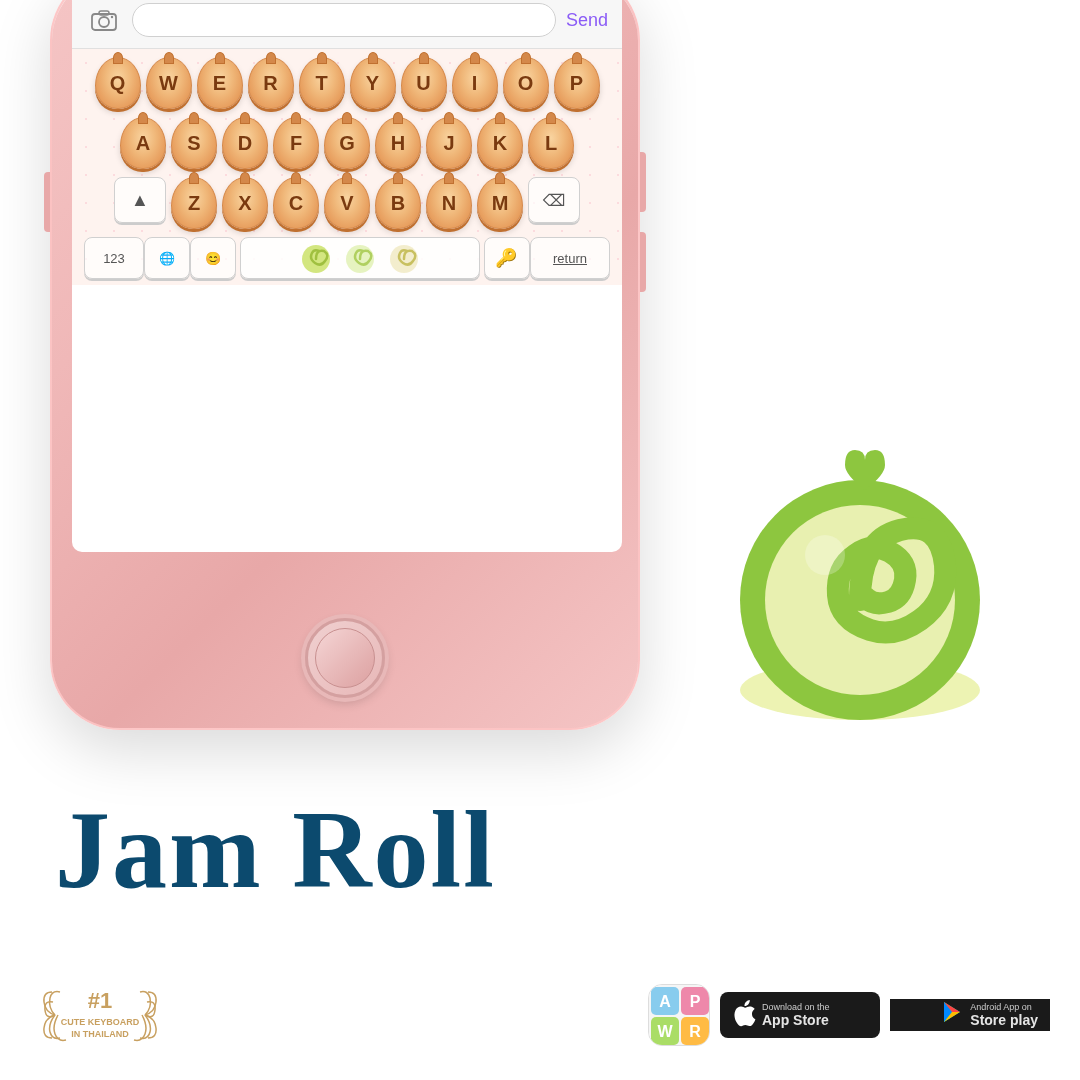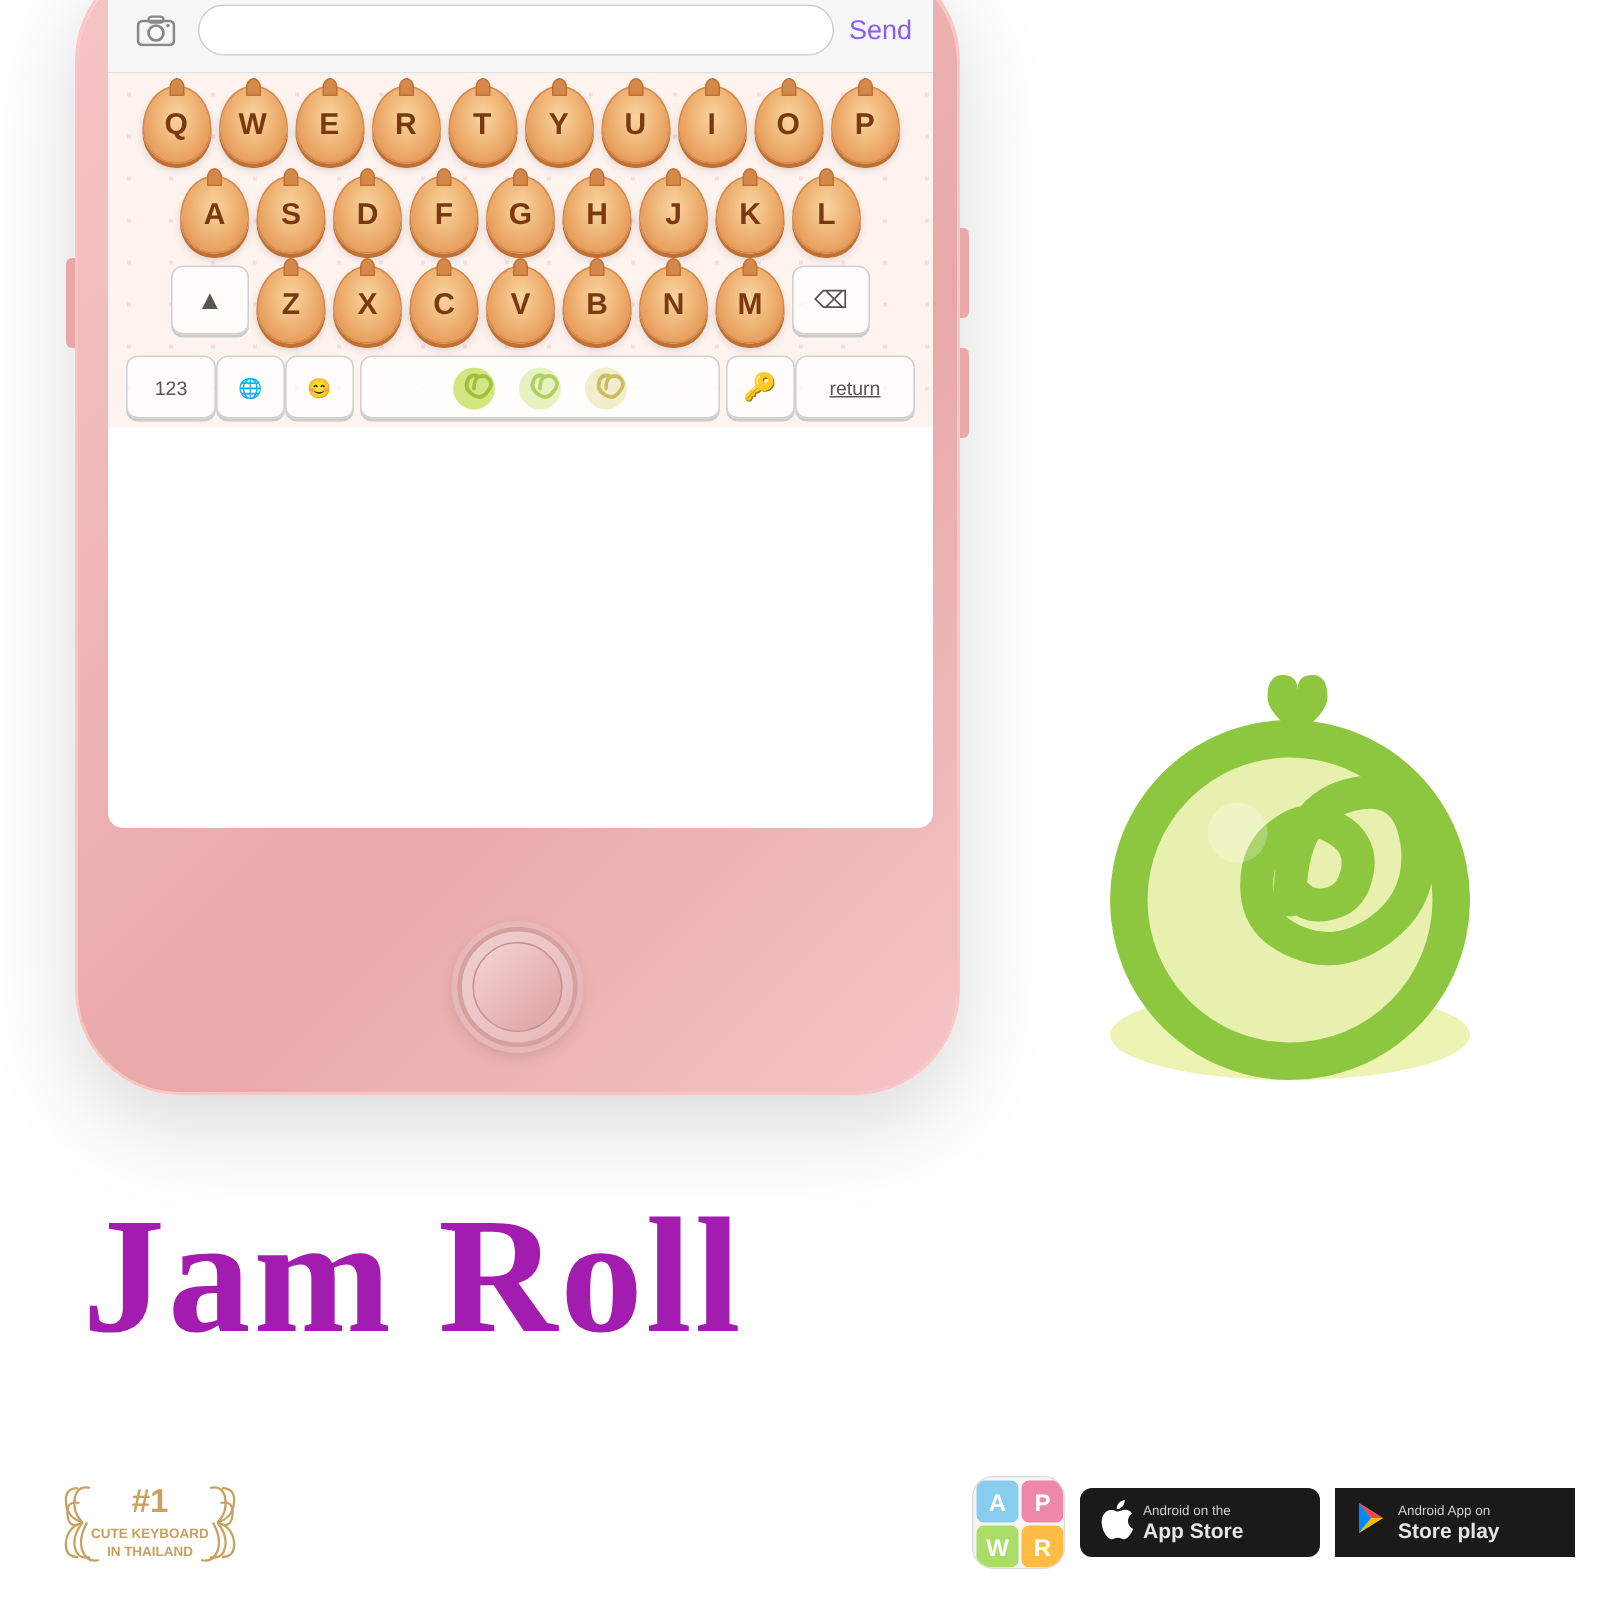--- a/index.html
+++ b/index.html
@@ -235,21 +235,21 @@
     .mascot-container {
       position: absolute;
       top: 380px;
       right: 60px;
       width: 320px;
       height: 360px;
     }
 
     .title-text {
       font-size: 110px;
-      color: #a21caf;
+      color: #0c4a6e;
       font-family: 'Comic Sans MS', 'Chalkboard SE', cursive;
       font-weight: bold;
       line-height: 1;
       letter-spacing: 2px;
     }
 
     
     .bottom-bar {
       position: absolute;
       bottom: 20px;
@@ -464,26 +464,26 @@
 
     <div class="store-btn" style="height:46px; min-width:160px; border-radius:8px;">
       <div class="store-btn-icon" style="font-size:28px; line-height:1;">
         
         <svg width="24" height="28" viewBox="0 0 24 28" fill="white">
           <path d="M20 15c0-3.3 2.7-4.9 2.8-5-1.5-2.2-3.9-2.5-4.7-2.5-2-.2-3.9 1.2-4.9 1.2-1 0-2.6-1.2-4.3-1.1-2.2 0-4.2 1.3-5.3 3.3C1.3 15.2 2.8 21 5 24c1.1 1.5 2.4 3.2 4.1 3.2 1.6-.1 2.3-1.1 4.2-1.1 2 0 2.5 1.1 4.3 1 1.8-.1 2.9-1.6 4-3.2 1.3-1.8 1.8-3.6 1.8-3.7-.1 0-3.4-1.3-3.4-5.2z"></path>
           <path d="M16.4 5.2c.9-1.1 1.5-2.7 1.4-4.2-1.3.1-2.9.9-3.9 2-.9 1-1.6 2.6-1.4 4.1 1.5.1 3-0.8 3.9-1.9z"></path>
         </svg>
       </div>
       <div class="store-btn-text">
-        <span class="store-download-text">Android on the</span>
+        <span class="store-download-text">Download on the</span>
         <span class="store-name-text">App Store</span>
       </div>
     </div>
 
-    <div class="store-btn" style="height:46px; min-width:160px; border-radius:0;">
+    <div class="store-btn" style="height:32px; min-width:160px; border-radius:0;justify-content:flex-end;">
       <div style="font-size:24px;">
         
         <svg width="24" height="24" viewBox="0 0 24 24">
           <path d="M4 2L20 12L4 22V2Z" fill="#00d4aa"></path>
           <path d="M4 2L12 12L4 22V2Z" fill="#0088ff"></path>
           <path d="M12 12L20 12L4 22L12 12Z" fill="#ffbb00"></path>
           <path d="M4 2L12 12L20 12L4 2Z" fill="#ff4444"></path>
         </svg>
       </div>
       <div class="store-btn-text">

